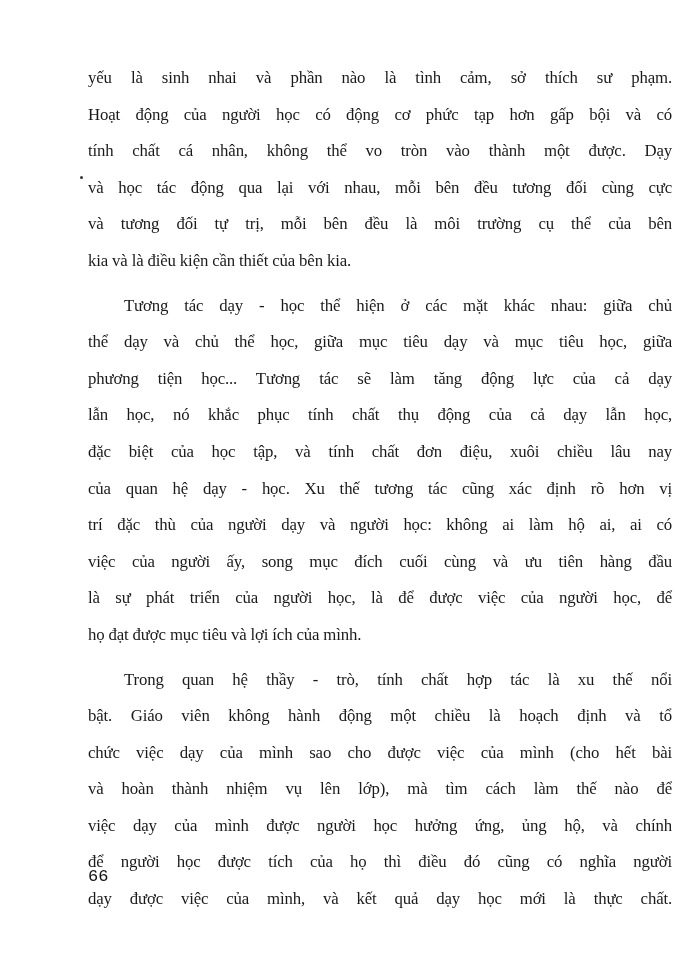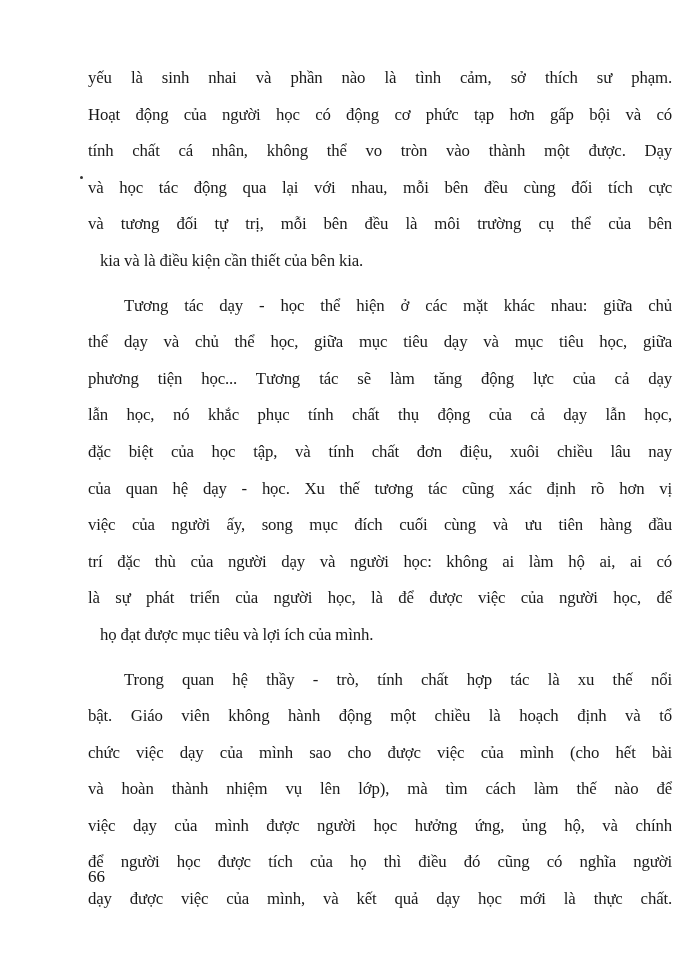--- a/index.html
+++ b/index.html
@@ -27,31 +27,30 @@
       height: 36.6px;
       line-height: 36.6px;
       white-space: nowrap;
       text-align: justify;
       text-align-last: justify;
       letter-spacing: -0.15px;
       font-family: Liberation Serif, serif;
     }
     .line.last {
       text-align-last: left;
-      margin-left: 12px;
     }
     .line.indent {
       padding-left: 36px;
       margin-top: 8px;
     }
     .page-number {
       position: absolute;
       left: 88px;
       top: 867px;
-      font-family: Liberation Serif, serif;
+      font-family: Liberation Mono, monospace;
       font-size: 17px;
       color: #111111;
     }
     .stray-mark {
       position: absolute;
       left: 80px;
       top: 176px;
       width: 3px;
       height: 3px;
       border-radius: 50%;
@@ -60,34 +59,34 @@
   </style>
 </head>
 <body>
 
 <div class="page">
 
   <div>
     <span class="line">yếu là sinh nhai và phần nào là tình cảm, sở thích sư phạm.</span>
     <span class="line">Hoạt động của người học có động cơ phức tạp hơn gấp bội và có</span>
     <span class="line">tính chất cá nhân, không thể vo tròn vào thành một được. Dạy</span>
-    <span class="line">và học tác động qua lại với nhau, mỗi bên đều cùng đối tích cực</span>
+    <span class="line">và học tác động qua lại với nhau, mỗi bên đều tương đối cùng cực</span>
     <span class="line">và tương đối tự trị, mỗi bên đều là môi trường cụ thể của bên</span>
     <span class="line last">kia và là điều kiện cần thiết của bên kia.</span>
   </div>
 
   <div>
     <span class="line indent">Tương tác dạy - học thể hiện ở các mặt khác nhau: giữa chủ</span>
     <span class="line">thể dạy và chủ thể học, giữa mục tiêu dạy và mục tiêu học, giữa</span>
     <span class="line">phương tiện học... Tương tác sẽ làm tăng động lực của cả dạy</span>
     <span class="line">lẫn học, nó khắc phục tính chất thụ động của cả dạy lẫn học,</span>
     <span class="line">đặc biệt của học tập, và tính chất đơn điệu, xuôi chiều lâu nay</span>
     <span class="line">của quan hệ dạy - học. Xu thế tương tác cũng xác định rõ hơn vị</span>
+    <span class="line">trí đặc thù của người dạy và người học: không ai làm hộ ai, ai có</span>
     <span class="line">việc của người ấy, song mục đích cuối cùng và ưu tiên hàng đầu</span>
-    <span class="line">trí đặc thù của người dạy và người học: không ai làm hộ ai, ai có</span>
     <span class="line">là sự phát triển của người học, là để được việc của người học, để</span>
     <span class="line last">họ đạt được mục tiêu và lợi ích của mình.</span>
   </div>
 
   <div>
     <span class="line indent">Trong quan hệ thầy - trò, tính chất hợp tác là xu thế nổi</span>
     <span class="line">bật. Giáo viên không hành động một chiều là hoạch định và tổ</span>
     <span class="line">chức việc dạy của mình sao cho được việc của mình (cho hết bài</span>
     <span class="line">và hoàn thành nhiệm vụ lên lớp), mà tìm cách làm thế nào để</span>
     <span class="line">việc dạy của mình được người học hưởng ứng, ủng hộ, và chính</span>

